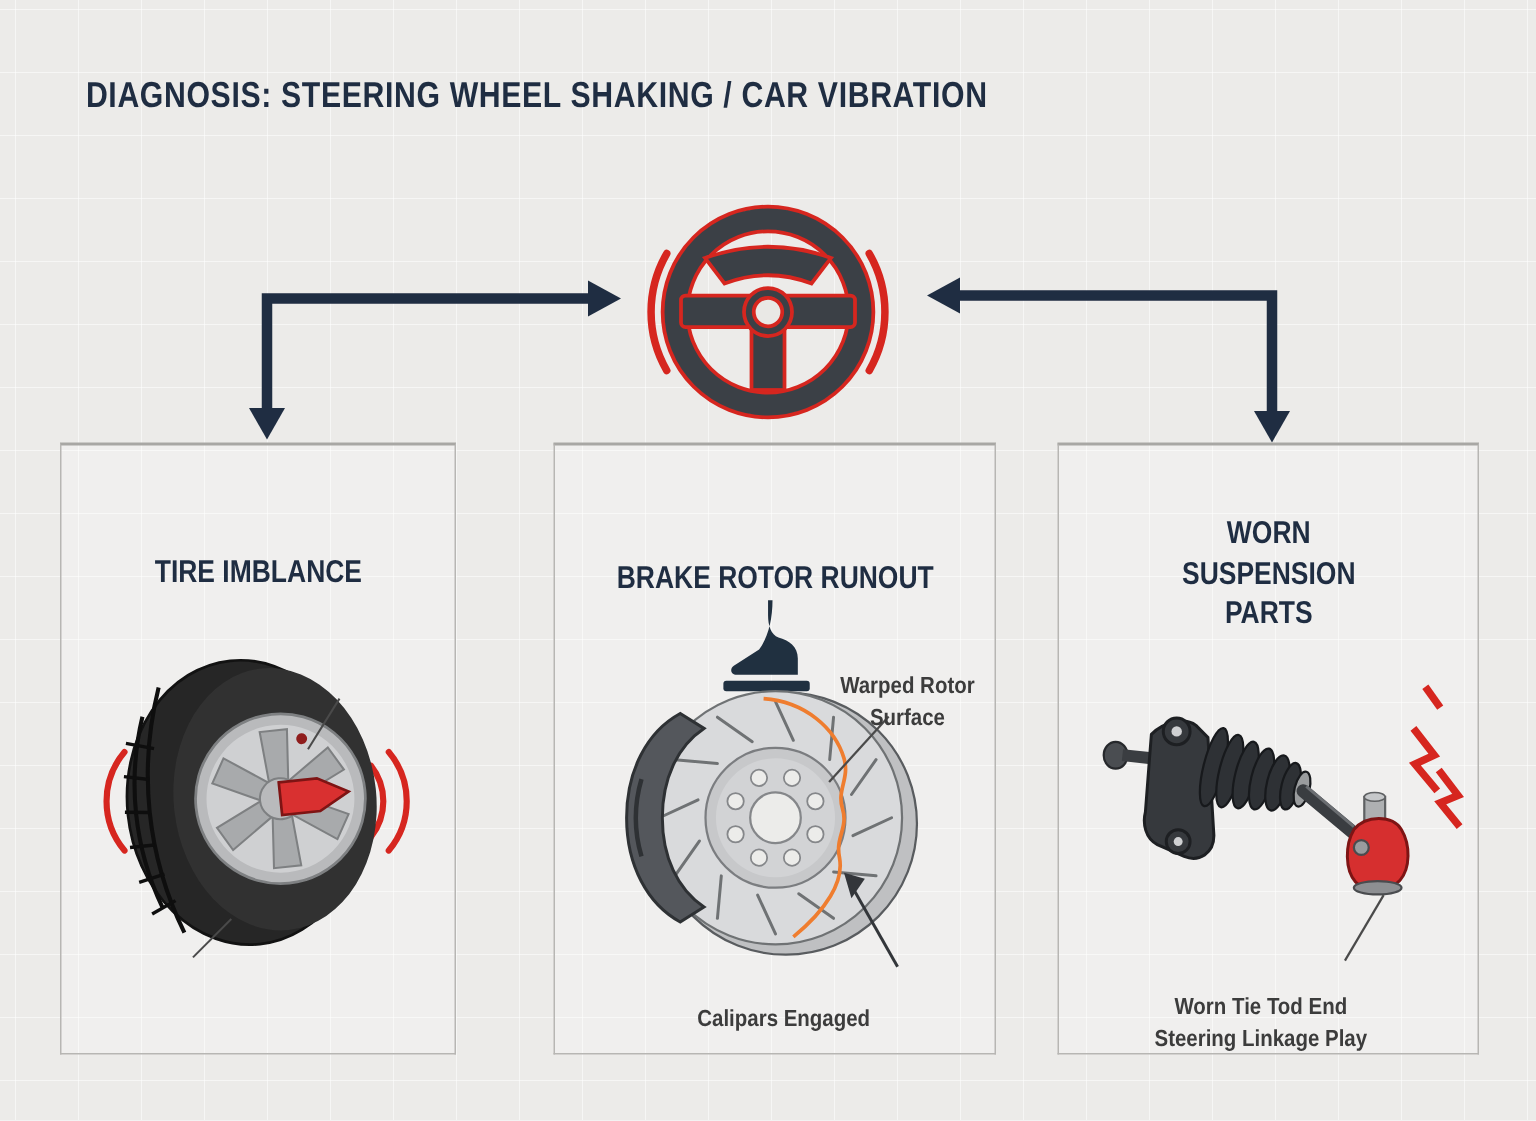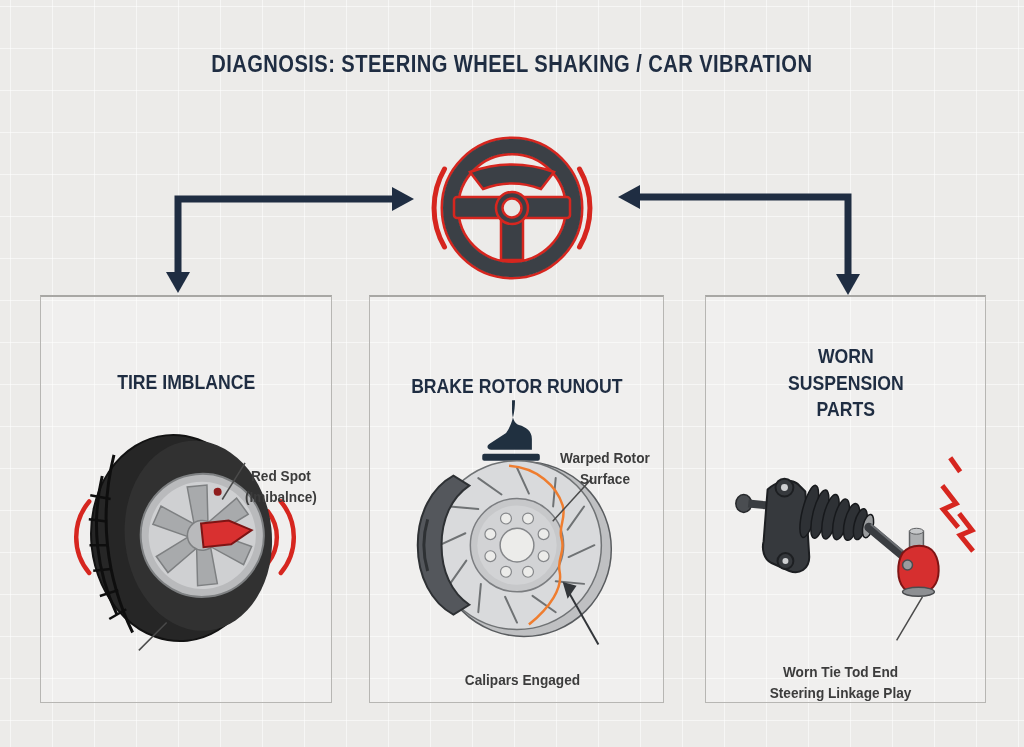--- a/index.html
+++ b/index.html
@@ -14,33 +14,33 @@
     background-image:
       linear-gradient(to right, rgba(255,255,255,.65) 1px, transparent 1px),
       linear-gradient(to bottom, rgba(255,255,255,.65) 1px, transparent 1px),
       linear-gradient(to right, rgba(120,120,115,.05) 1px, transparent 1px),
       linear-gradient(to bottom, rgba(120,120,115,.05) 1px, transparent 1px);
     background-size:42px 42px, 42px 42px, 42px 42px, 42px 42px;
     background-position:10px 6px;
   }
   .main-title{
     position:absolute;top:50px;left:0;width:1024px;
-    text-align:center;color:#1f2d42;
+    text-align:left;color:#1f2d42;
     font-size:24px;font-weight:bold;letter-spacing:.5px;
     white-space:nowrap;
   }
   .main-title > span{display:inline-block;transform:scaleX(.84);transform-origin:center;}
   .cause-box{
     position:absolute;top:295px;height:408px;
     background:rgba(255,255,255,.22);
     border:1px solid #b7b6b3;
     border-top:2px solid #a8a7a4;
     box-sizing:border-box;
   }
-  #box1{left:40px;width:292px;}
+  #box1{left:40px;width:264px;}
   #box2{left:369px;width:295px;}
   #box3{left:705px;width:281px;}
   .box-title{
     position:absolute;left:0;right:0;text-align:center;
     color:#1f2d42;font-size:21px;font-weight:bold;
     white-space:pre-line;line-height:1.25;
   }
   .box-title > span{display:inline-block;transform:scaleX(.84);transform-origin:center;white-space:pre-line;}
   #box1 .box-title{top:46px;}
   #box2 .box-title{top:50px;}
@@ -142,24 +142,20 @@
         <circle cx="180" cy="200" r="4" fill="#8f1d1d"></circle>
 
         <path d="M160,230 h28 l22,12 -22,12 h-28 z" fill="#d93030" stroke="#7e1414" stroke-width="2"></path>
       </g>
 
       <g stroke="#4a4a4a" stroke-width="1.5">
         <line x1="203" y1="167" x2="180" y2="204"></line>
         <line x1="96" y1="356" x2="124" y2="328"></line>
       </g>
     </svg>
-    <div class="note" style="left:190px;top:148px;width:100px;">
-      <span>Red Spot
-(Imibalnce)</span>
-    </div>
   </div>
 
   <div class="cause-box" id="box2">
     <div class="box-title">
       <span>BRAKE ROTOR RUNOUT</span>
     </div>
     <svg class="illus" viewBox="0 0 295 408">
 
       <g fill="#203040">
         <path d="M146,104 c0,13 -3,25 -9,33 l-17,11 c-3,2 -2,6 2,6 h41 v-11 c0,-8 -6,-12 -13,-14 c-5,-2 -7,-8 -7,-15 v-10 z"></path>

